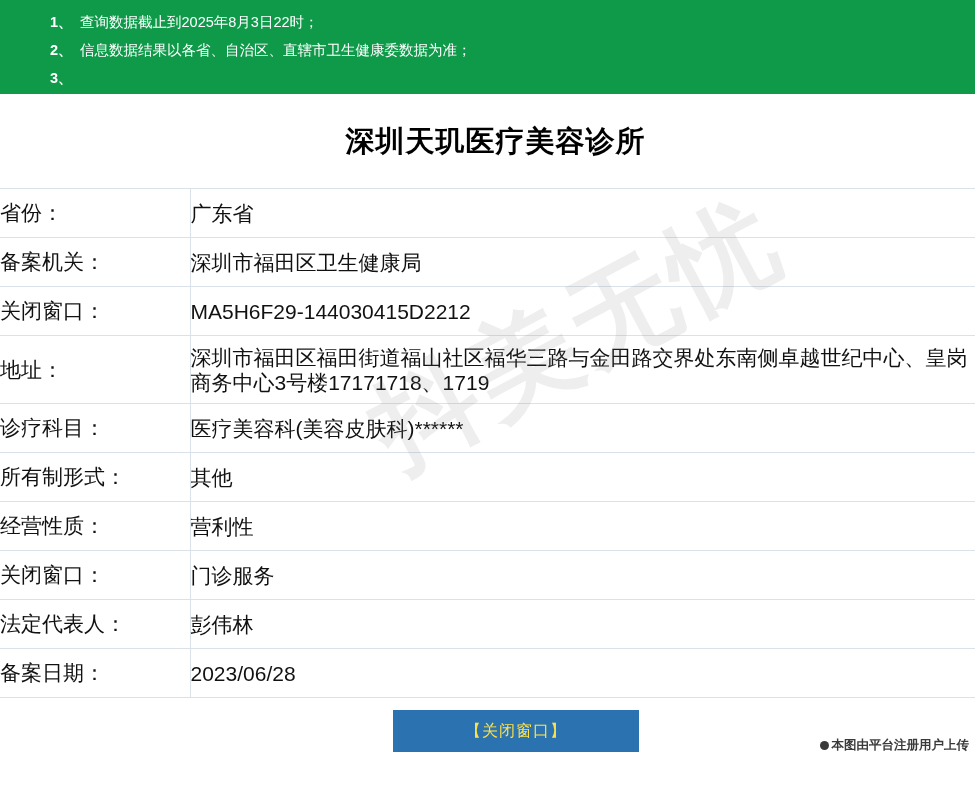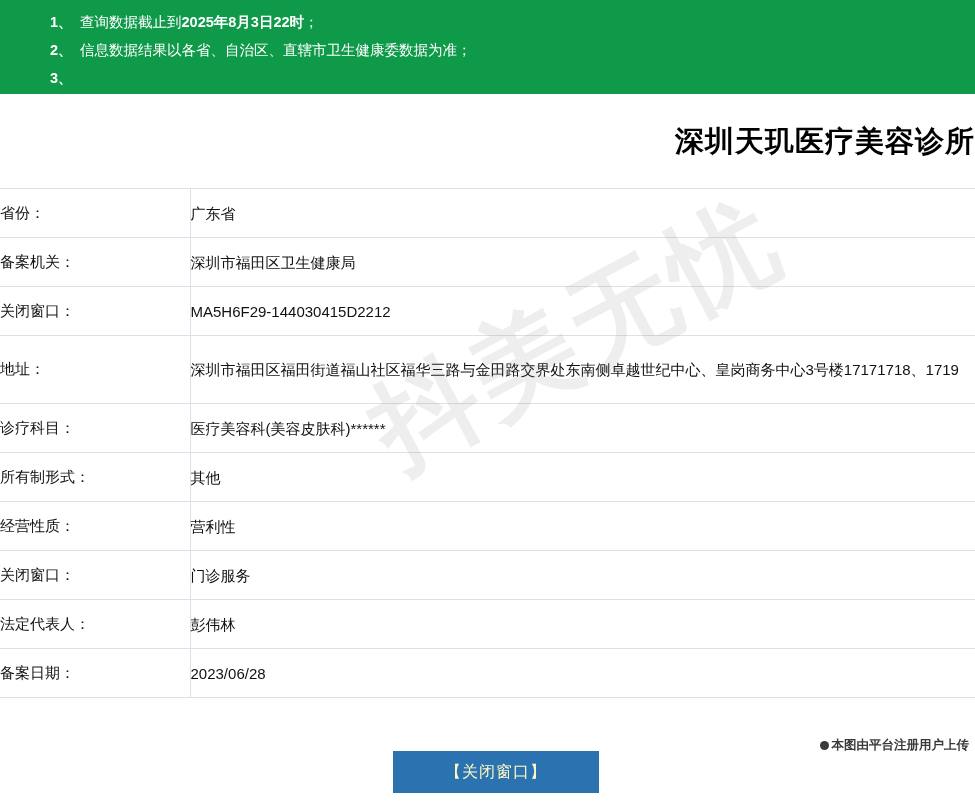--- a/index.html
+++ b/index.html
@@ -30,44 +30,44 @@
     line-height: 28px;
     padding-left: 50px;
     white-space: nowrap;
   }
   .notice-num {
     width: 30px;
     flex: 0 0 30px;
     font-weight: bold;
   }
   .notice-text { font-weight: normal; }
-  .notice-text b { font-weight: bold; }
+  .notice-text b { font-weight: normal; }
 
   
   .title-wrap {
-    text-align: right;
+    text-align: center;
     padding: 28px 0 26px 16px;
   }
   .title {
     font-size: 29px;
     font-weight: bold;
     color: #000000;
     letter-spacing: 1px;
   }
 
   
   table.info {
     width: 975px;
     border-collapse: collapse;
     table-layout: fixed;
   }
   table.info td {
     border-top: 1px solid #d9e2e8;
     border-bottom: 1px solid #d9e2e8;
-    font-size: 15px;
+    font-size: 21px;
     color: #111111;
     vertical-align: middle;
     height: 49px;
     padding: 8px 0;
   }
   td.lbl {
     width: 190px;
     padding-left: 8px;
     border-right: 1px solid #d9e2e8;
     color: #000;
@@ -97,30 +97,29 @@
 
   
   .footer {
     position: relative;
     height: 58px;
   }
   .close-btn {
     position: absolute;
     left: 393px;
     top: 12px;
-    width: 206px;
+    width: 246px;
     height: 42px;
     background: #2b72b0;
-    color: #fef9c3;
+    color: #fde047;
     border: none;
     font-size: 16px;
     font-family: "Liberation Sans", "DejaVu Sans", sans-serif;
     cursor: pointer;
     letter-spacing: 1px;
-    margin-top: 41px;
   }
   .platform-note {
     position: absolute;
     right: 6px;
     bottom: 2px;
     font-size: 12.5px;
     color: #2a2a2a;
     font-weight: bold;
     white-space: nowrap;
     opacity: 0.92;

